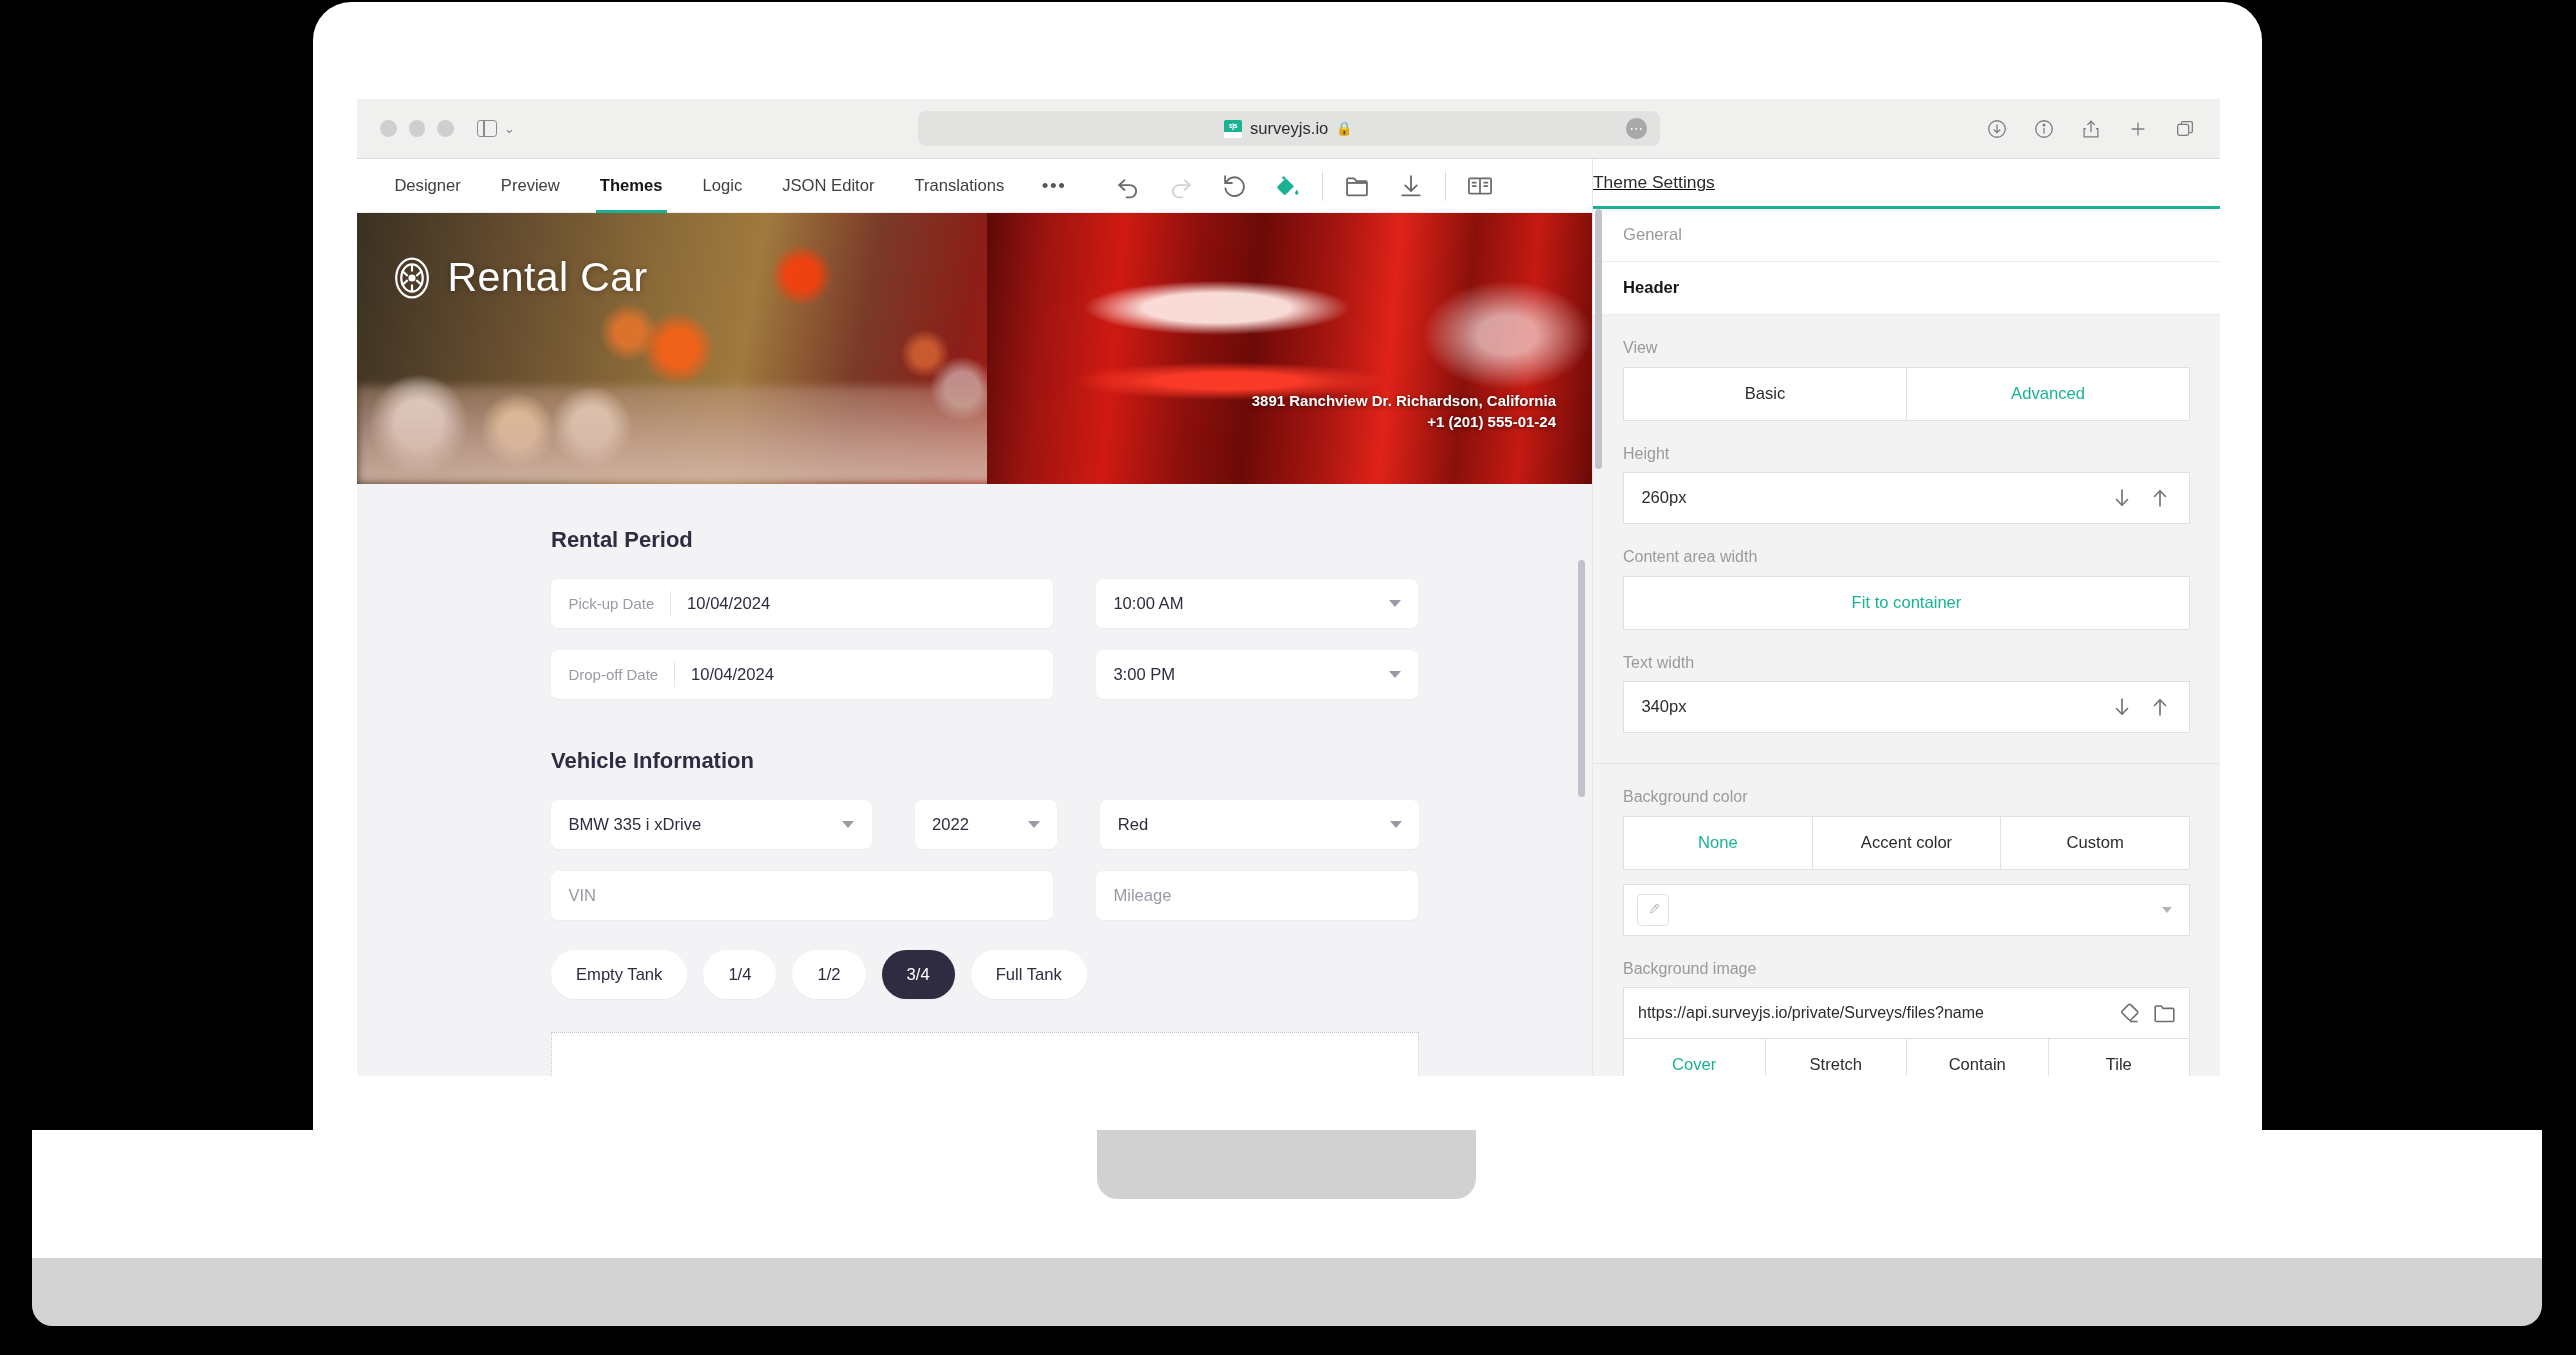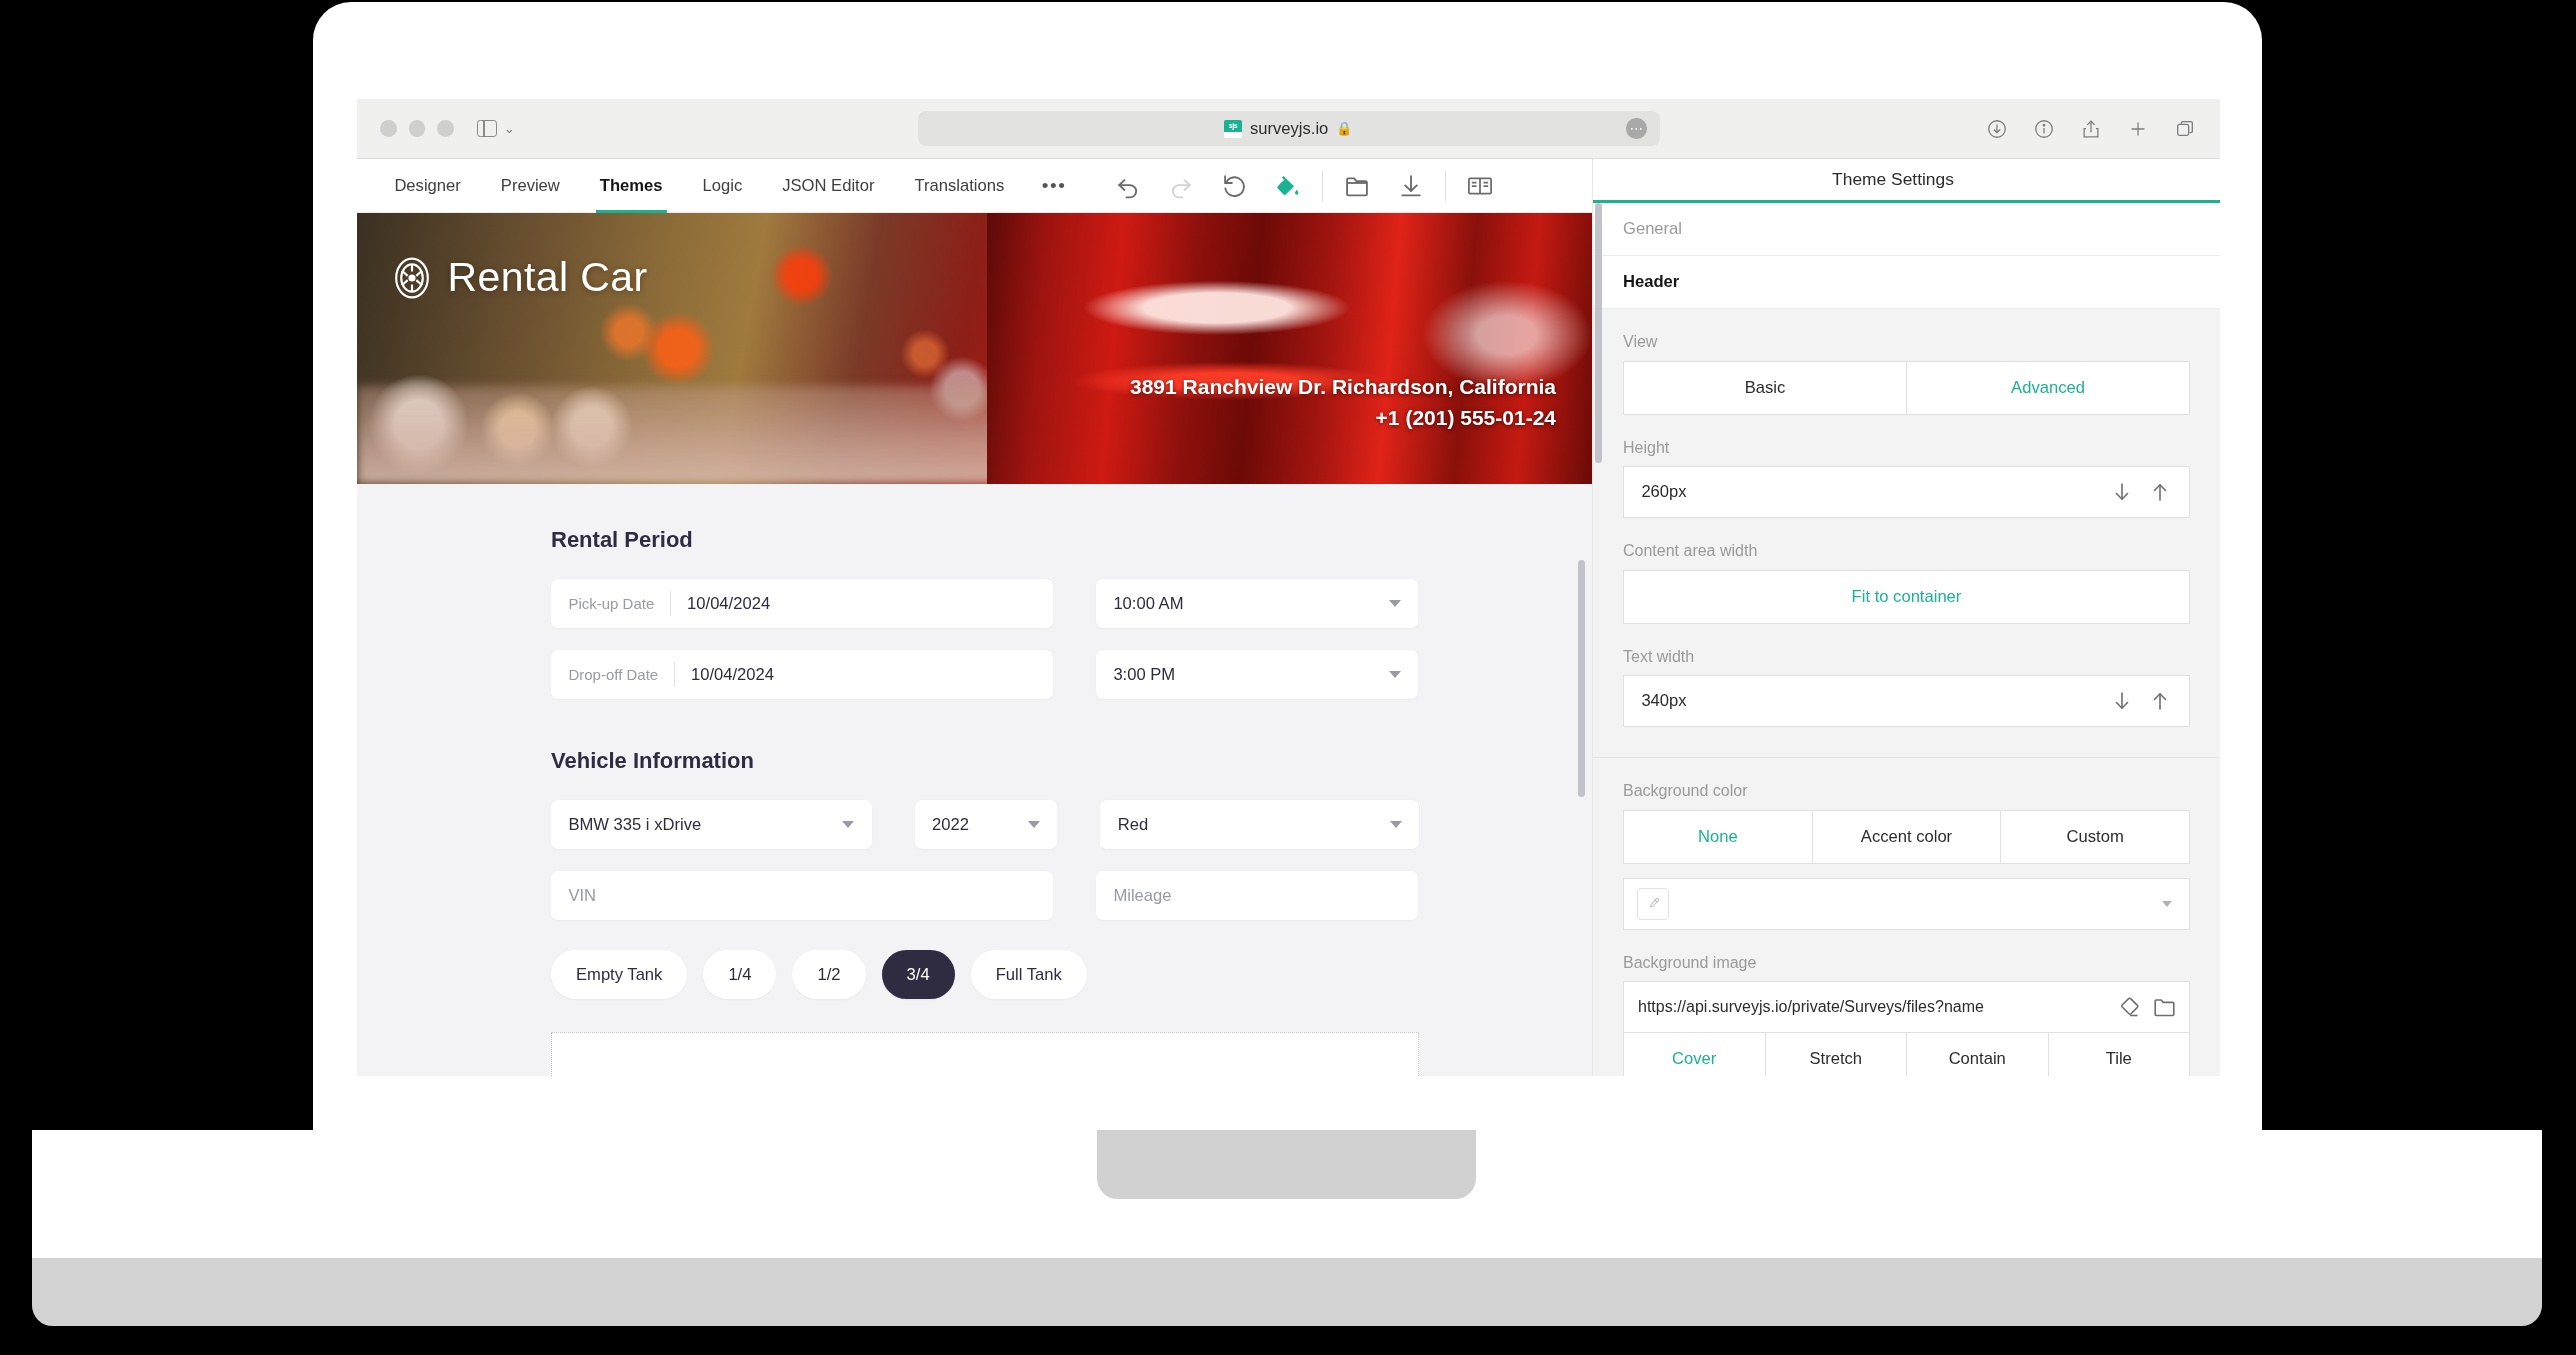--- a/index.html
+++ b/index.html
@@ -183,21 +183,21 @@
     display: flex; align-items: center; gap: 12.6px; text-align: right;
   }
   .wheel-icon { width: 46px; height: 46px; }
   .wheel-icon svg { width:100%; height:100%; display:block; }
   .banner-title {
     font-size: 41px; color: #fff; font-weight: 400; letter-spacing: 0.4px;
     text-shadow: 0 0.8px 6.3px rgba(0,0,0,0.35);
   }
   .banner-addr {
     position: absolute; right: 36px; bottom: 51px;
-    text-align: right; color: #fff; font-size: 21px; font-weight: bold;
+    text-align: right; color: #fff; font-size: 15px; font-weight: bold;
     line-height: 1.45; text-shadow: 0 0.8px 4.7px rgba(0,0,0,0.6);
   }
 
   .survey-body {
     background: #f3f3f6;
     padding: 43px 0 0 0;
     position: relative;
     height: calc(100% - 271px);
   }
   .survey-inner { width: 868px; margin-left: 194px; }
@@ -239,22 +239,22 @@
     background: #fff; border: 1.6px dotted #c5c5cf;
   }
 
   .canvas-scrollbar {
     position: absolute; right: 7px; top: 347px;
     width: 7px; height: 237px; border-radius: 4px; background: #c2c2ca;
   }
 
   
   .panel-head {
-    height: 44px; display: flex; align-items: center; justify-content: center;
-    padding-right: 27px; border-bottom: 3.2px solid #19b394; background:#fff;
+    height: 50px; display: flex; align-items: center; justify-content: flex-start;
+    padding-right: 27px; border-bottom: 3.2px solid #19b394; background:#fff;text-decoration:underline;
   }
   .panel-head-title { font-size: 17.4px; color: #2c2c2c; }
   .panel-scroll { flex: 1; overflow: hidden; position: relative; background: #f3f3f4;}
   .panel-sb {
     position: absolute; left: 1.6px; top: 0px; width: 7px; height: 260px;
     background: #c2c2ca; border-radius: 4px;
   }
   .grp-header {
     background: #fff; padding: 16px 30px; font-size: 16.6px; color: #9a9a9a;
     border-bottom: 0.8px solid #ececec;

